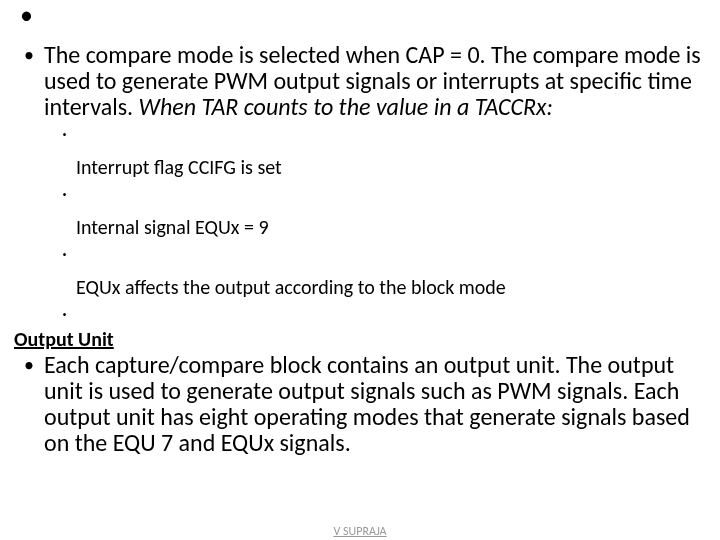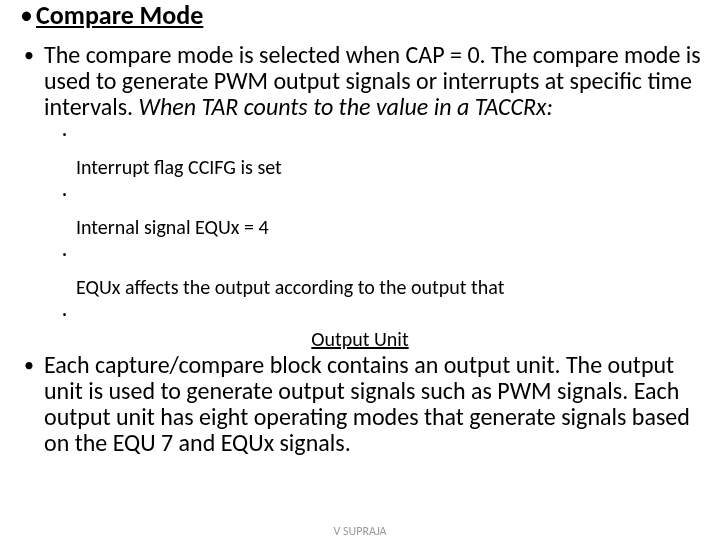--- a/index.html
+++ b/index.html
@@ -8,53 +8,52 @@
   .content { padding: 0 14px 0 14px; }
   .bullet-l1 { display: flex; margin-top: 0; }
   .bullet-l1 .marker { width: 22px; flex: 0 0 22px; font-size: 26px; line-height: 30px; padding-left: 6px; }
   .bullet-l1 .text { font-size: 26px; line-height: 30px; font-weight: 700; text-decoration: underline; }
   .bullet-l2 { display: flex; margin-top: 12px; }
   .bullet-l2 .marker { width: 30px; flex: 0 0 30px; font-size: 20px; line-height: 26px; padding-left: 10px; }
   .bullet-l2 .text { font-size: 24px; line-height: 26px; }
   .sub-item { display: flex; padding-left: 48px; }
   .sub-item .dot { width: 14px; flex: 0 0 14px; font-size: 20px; line-height: 26px; }
   .sub-item .text { font-size: 20px; line-height: 26px; margin-top: 34px; }
-  .h2 { font-size: 20px; line-height: 26px; font-weight: 400; text-decoration: underline; padding-left: 0; text-align: center; }
+  .h2 { font-size: 20px; line-height: 26px; font-weight: 700; text-decoration: underline; padding-left: 0; }
   .footer { position: absolute; bottom: 16px; left: 0; width: 100%; font-size: 12px; color: #999; }
-  .footer-center { position: absolute; left: 50%; transform: translateX(-50%); }
+  .footer-center { position: absolute; left: 50%; transform: translateX(-50%); text-decoration: underline; }
   .footer-right { position: absolute; right: 28px; margin-top: 47px; }
 </style>
 </head>
 <body>
 
 <div class="slide">
 
   <div class="content">
 
     <div class="bullet-l1">
       <div class="marker">•</div>
-      <div class="text">Compare Mode</div>
     </div>
 
     <div class="bullet-l2">
       <div class="marker">•</div>
       <div class="text"><span>The compare mode is selected when CAP = 0. The compare mode is used to generate PWM output signals or interrupts at specific time intervals. </span><span style="font-style:italic">When TAR counts to the value in a TACCRx:</span></div>
     </div>
 
     <div class="sub-item">
       <div class="dot">·</div>
       <div class="text">Interrupt flag CCIFG is set</div>
     </div>
     <div class="sub-item">
       <div class="dot">·</div>
-      <div class="text">Internal signal EQUx = 4</div>
+      <div class="text">Internal signal EQUx = 9</div>
     </div>
     <div class="sub-item">
       <div class="dot">·</div>
-      <div class="text">EQUx affects the output according to the output that</div>
+      <div class="text">EQUx affects the output according to the block mode</div>
     </div>
     <div class="sub-item">
       <div class="dot">·</div>
     </div>
 
     <div class="h2">Output Unit</div>
 
     <div class="bullet-l2" style="margin-top:0">
       <div class="marker">•</div>
       <div class="text">Each capture/compare block contains an output unit. The output unit is used to generate output signals such as PWM signals. Each output unit has eight operating modes that generate signals based on the EQU 7 and EQUx signals.</div>

